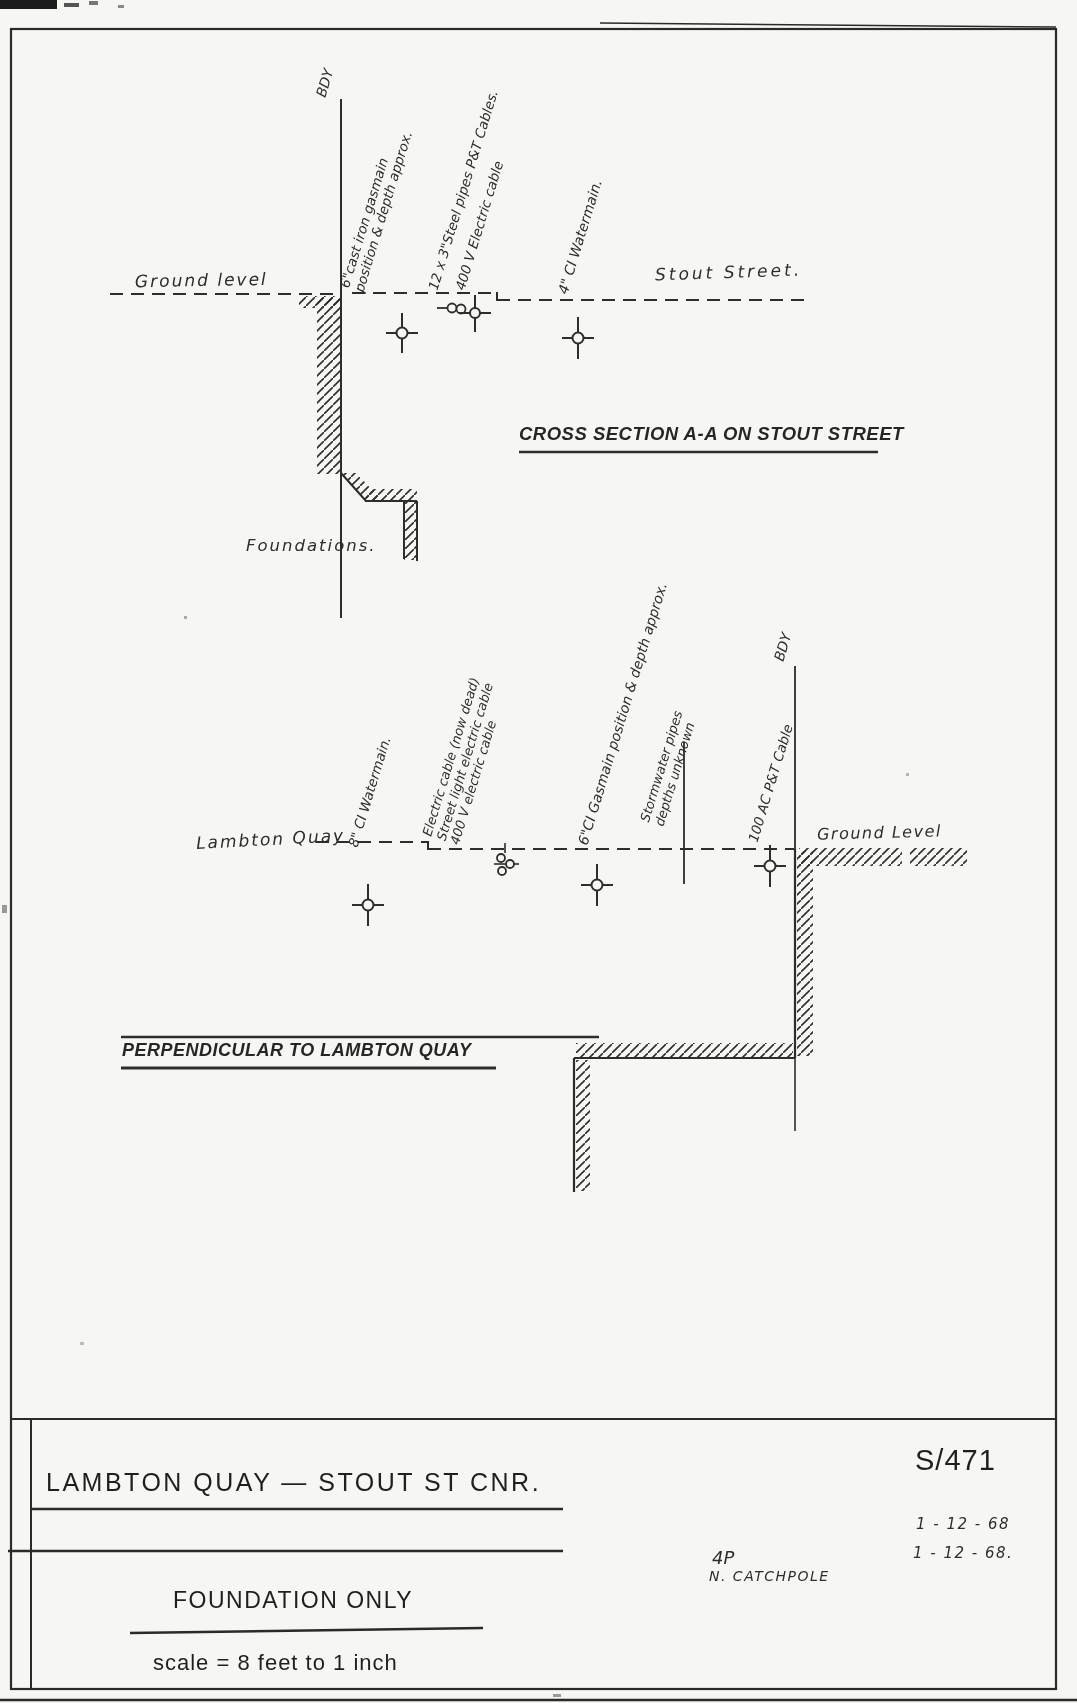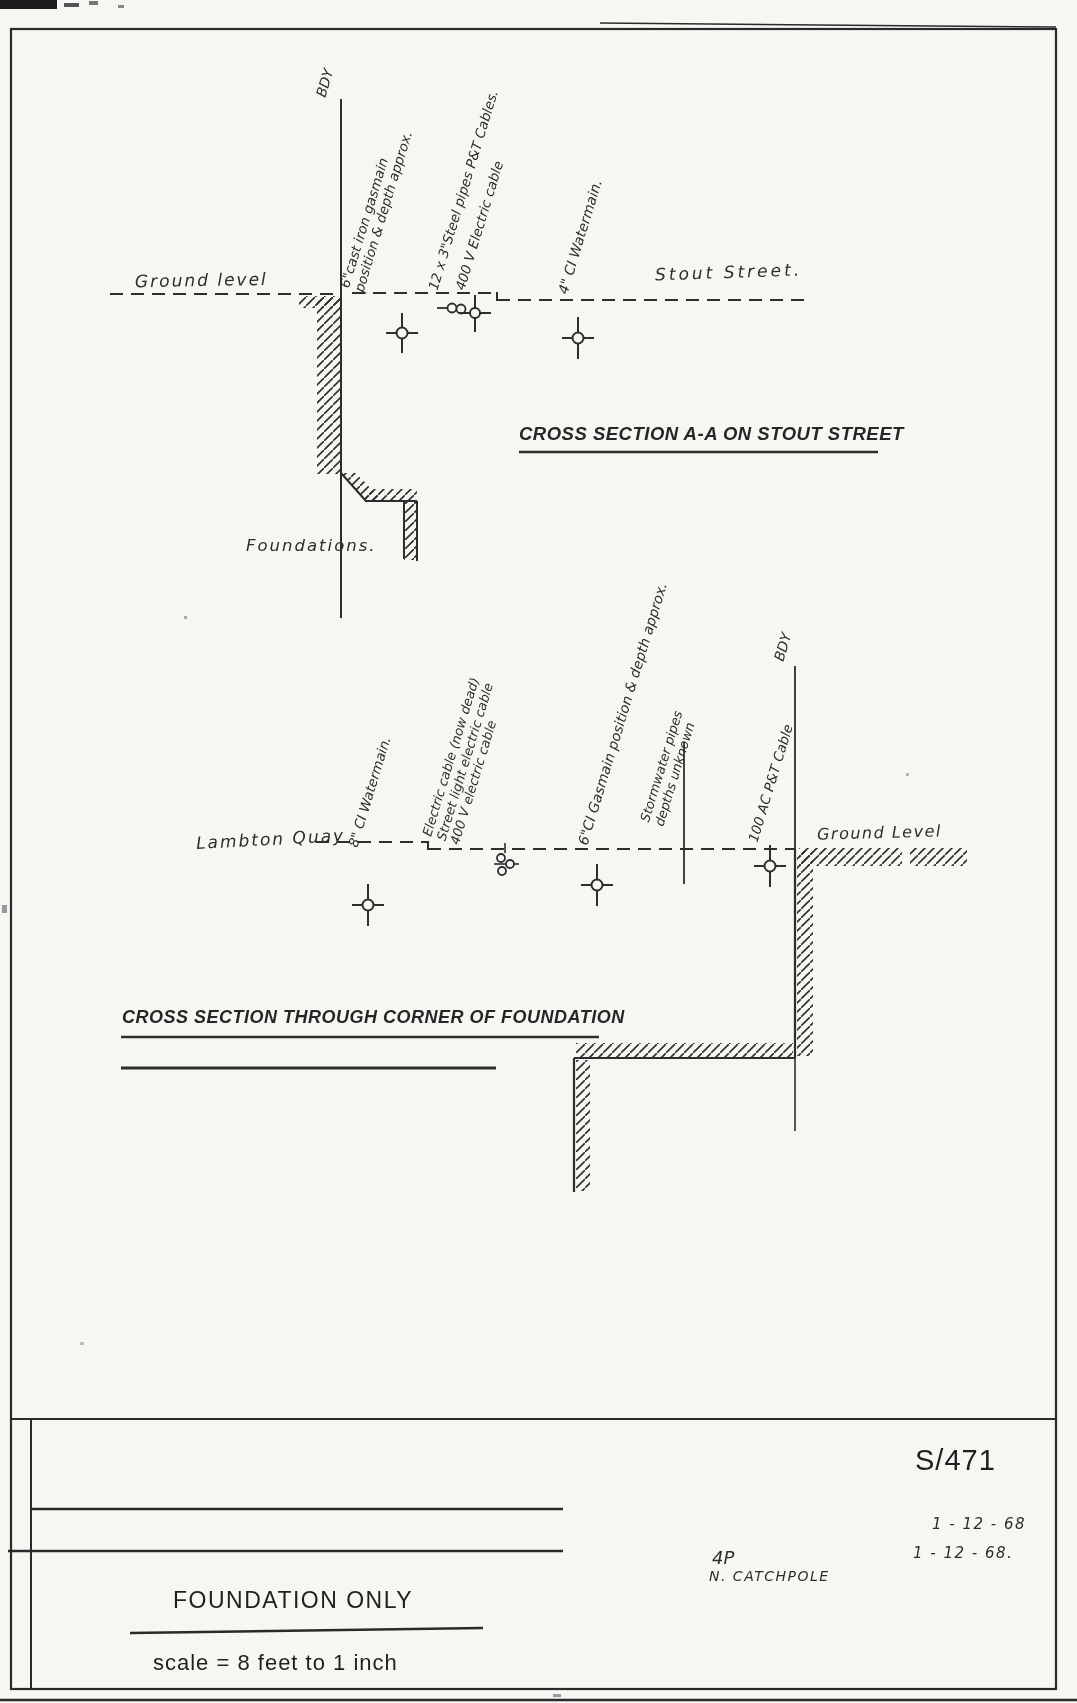--- a/index.html
+++ b/index.html
@@ -168,23 +168,24 @@
     <div>Stormwater pipes</div>
     <div>depths unknown</div>
   </div>
   <div class="rl" style="left:760px;top:829px;font-size:13.5px;">
     <div>100 AC P&amp;T Cable</div>
   </div>
   <div class="rl" style="left:786px;top:648px;font-size:14px;">
     <div>BDY</div>
   </div>
   <div class="t hand" style="left:817px;top:823px;font-size:16px;letter-spacing:1.5px;transform:rotate(-1.5deg);">Ground Level</div>
-  <div class="t sectitle" style="left:122px;top:1007px;font-size:18px;letter-spacing:0.5px;">CROSS SECTION THROUGH CORNER OF FOUNDATION</div>
+  <div class="t sectitle" style="left:122px;top:1040px;font-size:18px;letter-spacing:0.5px;">PERPENDICULAR TO LAMBTON QUAY</div>
 
+  <div class="t draft" style="left:46px;top:1468px;font-size:25px;letter-spacing:2.5px;">LAMBTON QUAY  — STOUT ST CNR.</div>
   <div class="t draft" style="left:173px;top:1587px;font-size:23px;letter-spacing:1.5px;">FOUNDATION ONLY</div>
   <div class="t draft" style="left:153px;top:1650px;font-size:22px;letter-spacing:1px;">scale =  8 feet to 1 inch</div>
   <div class="t draft" style="left:915px;top:1444px;font-size:29px;letter-spacing:1px;">S/471</div>
   <div class="t hand" style="left:709px;top:1568px;font-size:14px;letter-spacing:1.5px;">N. CATCHPOLE</div>
-  <div class="t hand" style="left:916px;top:1515px;font-size:15px;letter-spacing:1.5px;margin-left:16px;">1 - 12 - 68</div>
+  <div class="t hand" style="left:916px;top:1515px;font-size:15px;letter-spacing:1.5px;">1 - 12 - 68</div>
   <div class="t hand" style="left:712px;top:1547px;font-size:18px;">4P</div>
   <div class="t hand" style="left:913px;top:1544px;font-size:15px;letter-spacing:1.5px;">1 - 12 - 68.</div>
 
 </div>
 
 </body></html>

